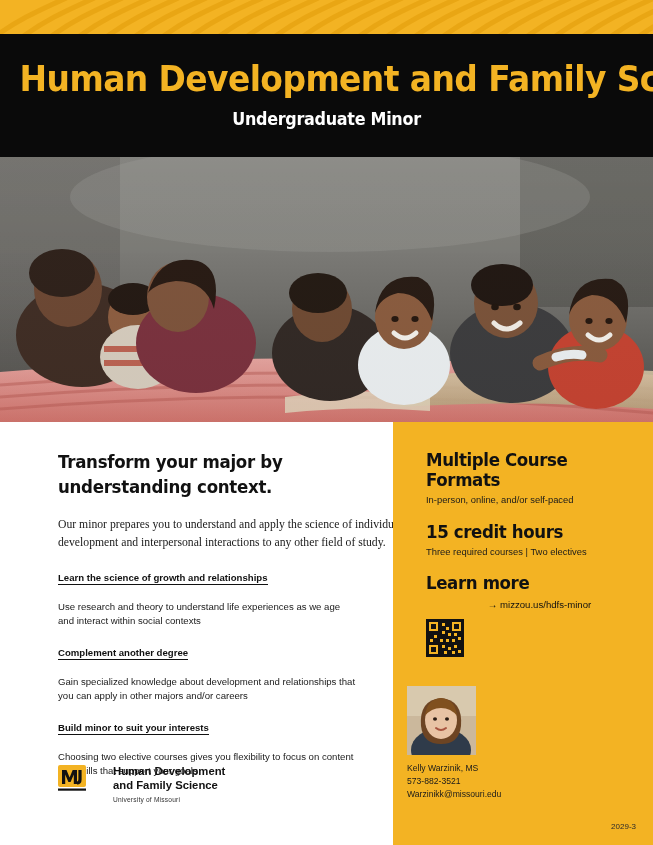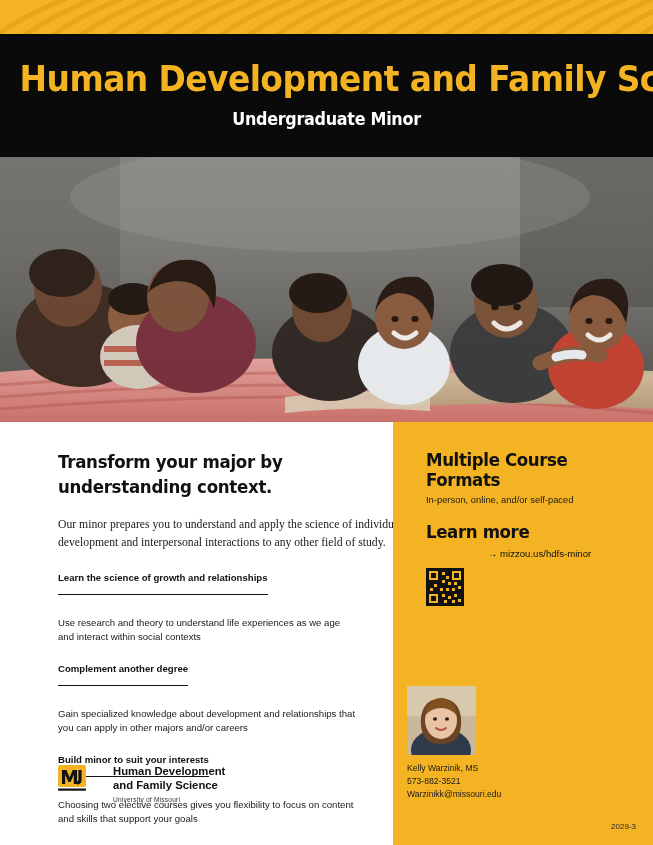--- a/index.html
+++ b/index.html
@@ -91,22 +91,22 @@
     line-height: 1.55;
     color: #1a1a1a;
   }
   .feature { margin-top: 15px; }
   .feature-title {
     font-size: 9.6px;
     font-weight: bold;
     color: #111111;
     border-bottom: 1px solid #111111;
     display: inline-block;
-    padding-bottom: 11px;
-    margin-bottom: 21px;
+    padding-bottom: 1px;
+    margin-bottom: 15px;
   }
   .feature-text {
     font-size: 9.6px;
     line-height: 1.42;
     color: #1a1a1a;
     max-width: 300px;
   }
 
   
   .logo-lockup {
@@ -355,20 +355,24 @@
     </div>
   </div>
 
   <div class="right-col">
 
     <div class="gold-block">
       <div class="gold-h">Multiple Course Formats</div>
       <div class="gold-p">In-person, online, and/or self-paced</div>
     </div>
 
+    <div class="gold-block">
+      <div class="gold-h">15 credit hours</div>
+      <div class="gold-p">Three required courses | Two electives</div>
+    </div>
 
     <div class="gold-block">
       <div class="gold-h">Learn more</div>
       <div class="link-row">
         <span>→</span>
         <span>mizzou.us/hdfs-minor</span>
       </div>
       <div class="qr">
         <svg width="38" height="38" viewBox="0 0 38 38">
           <rect width="38" height="38" fill="#111111"></rect>

